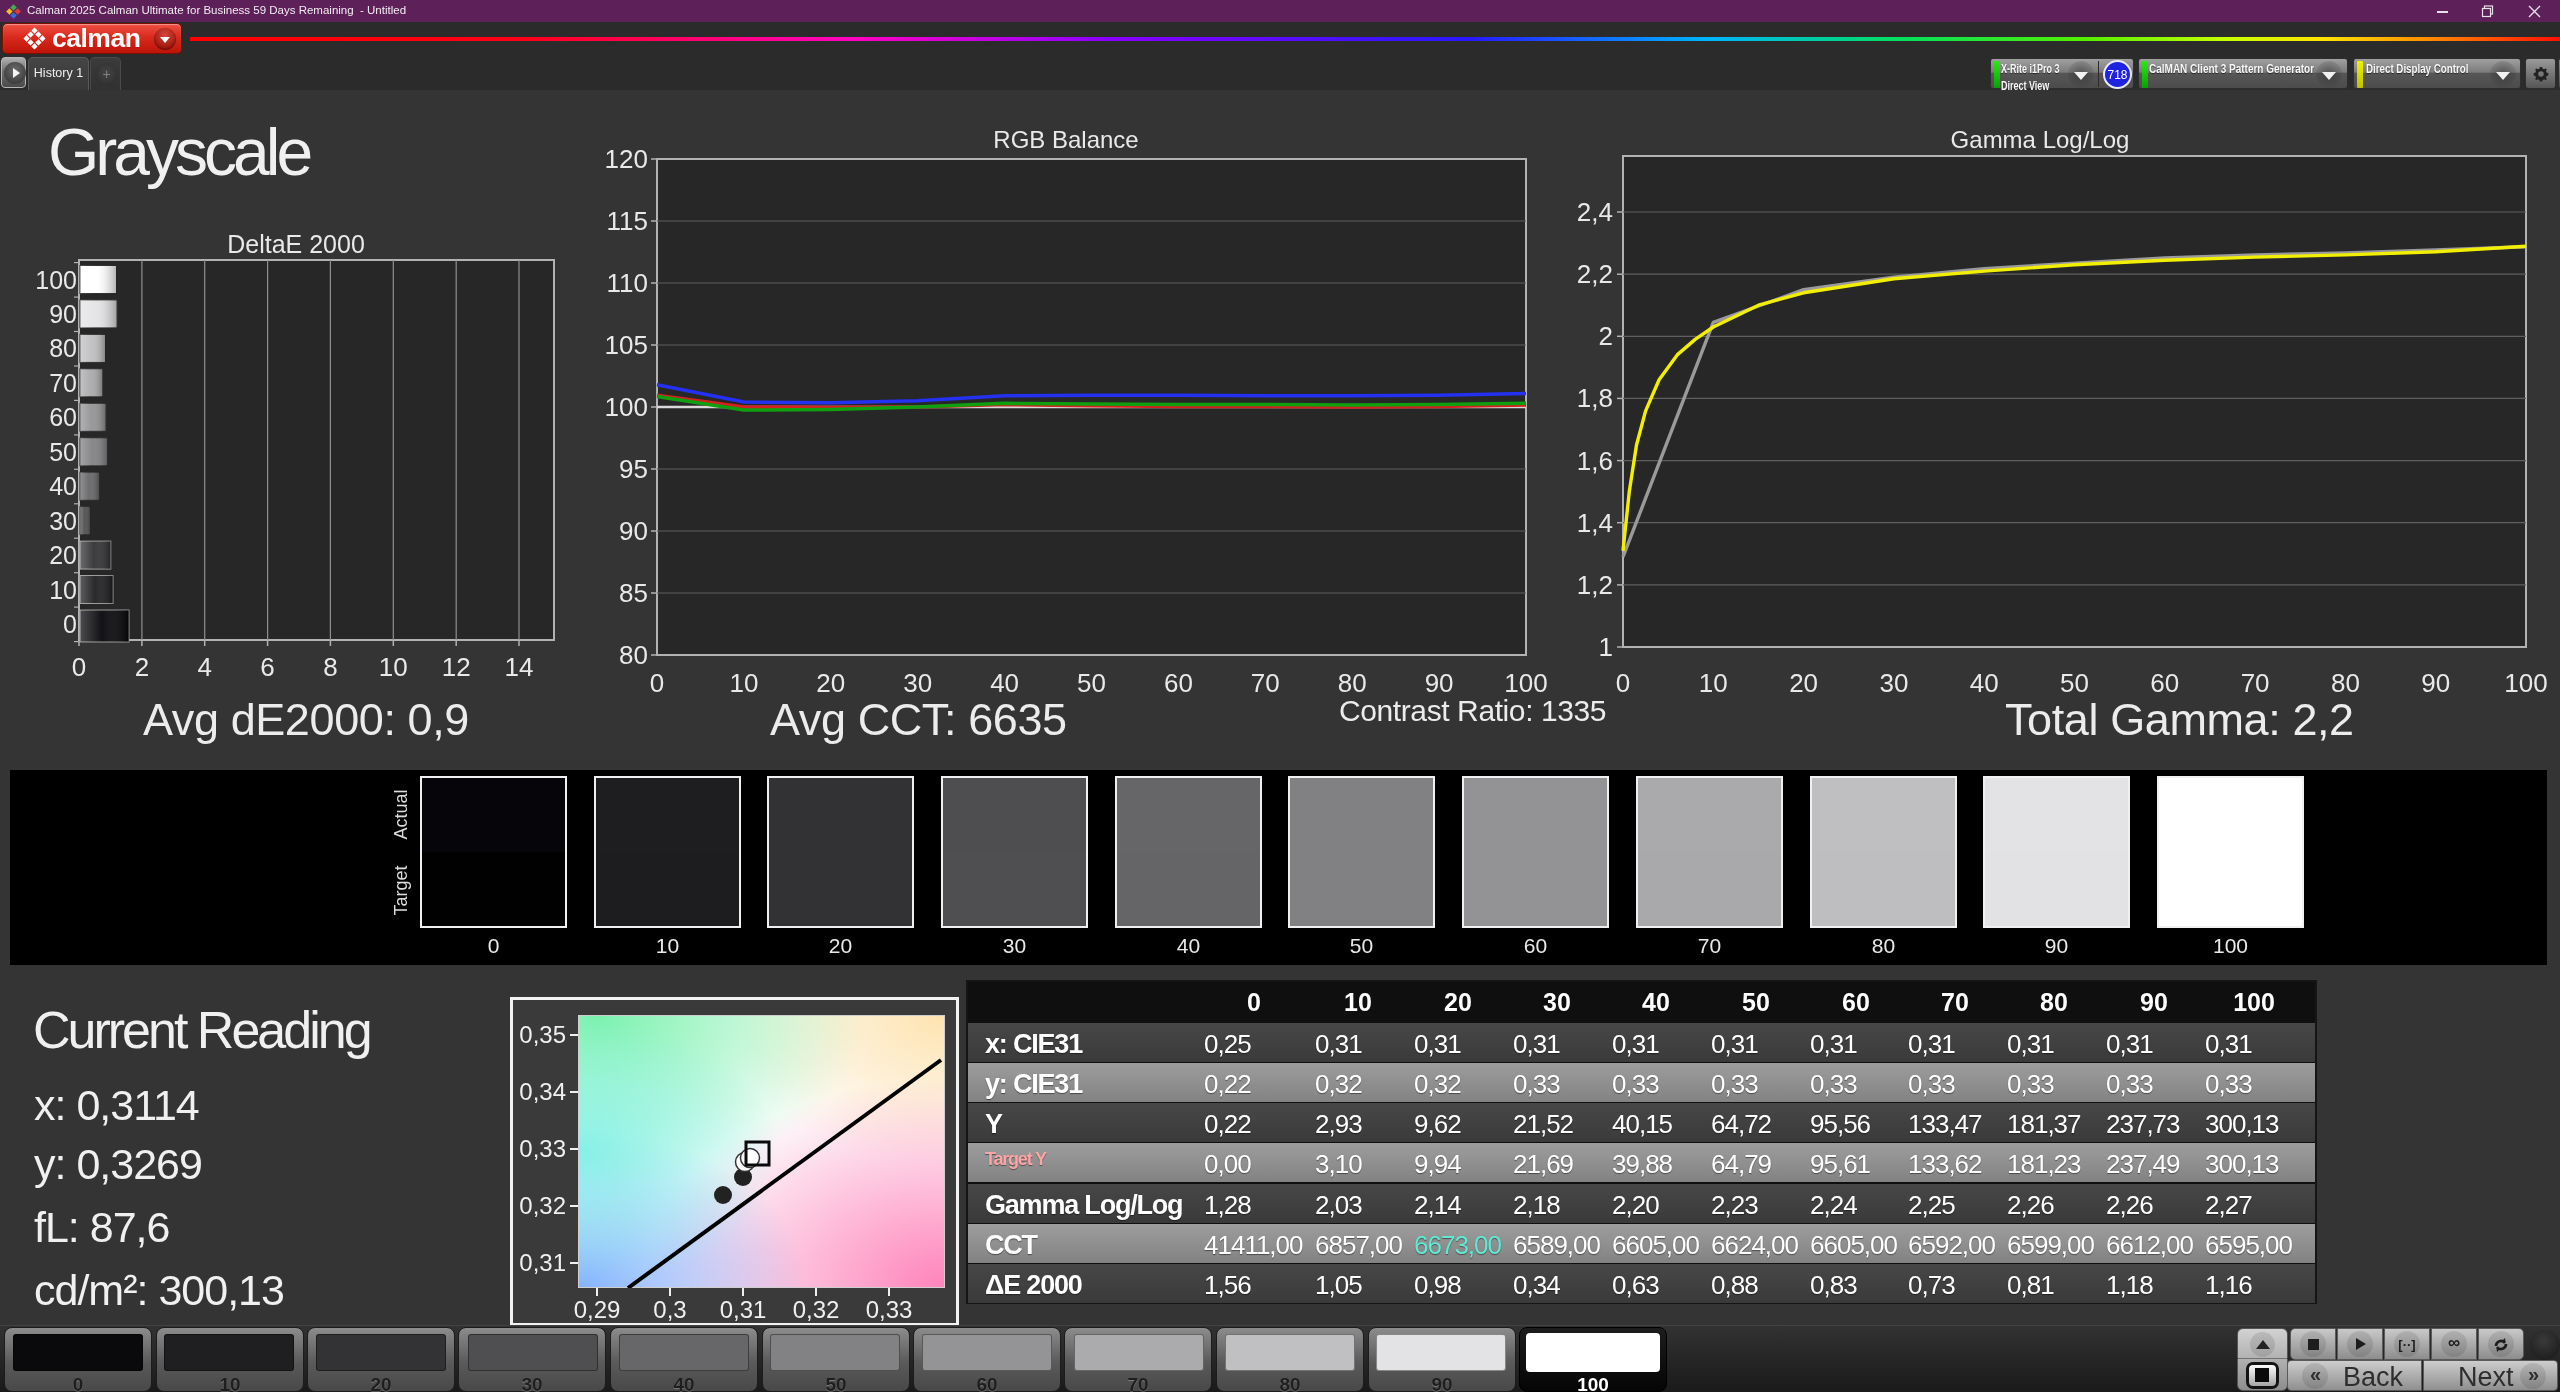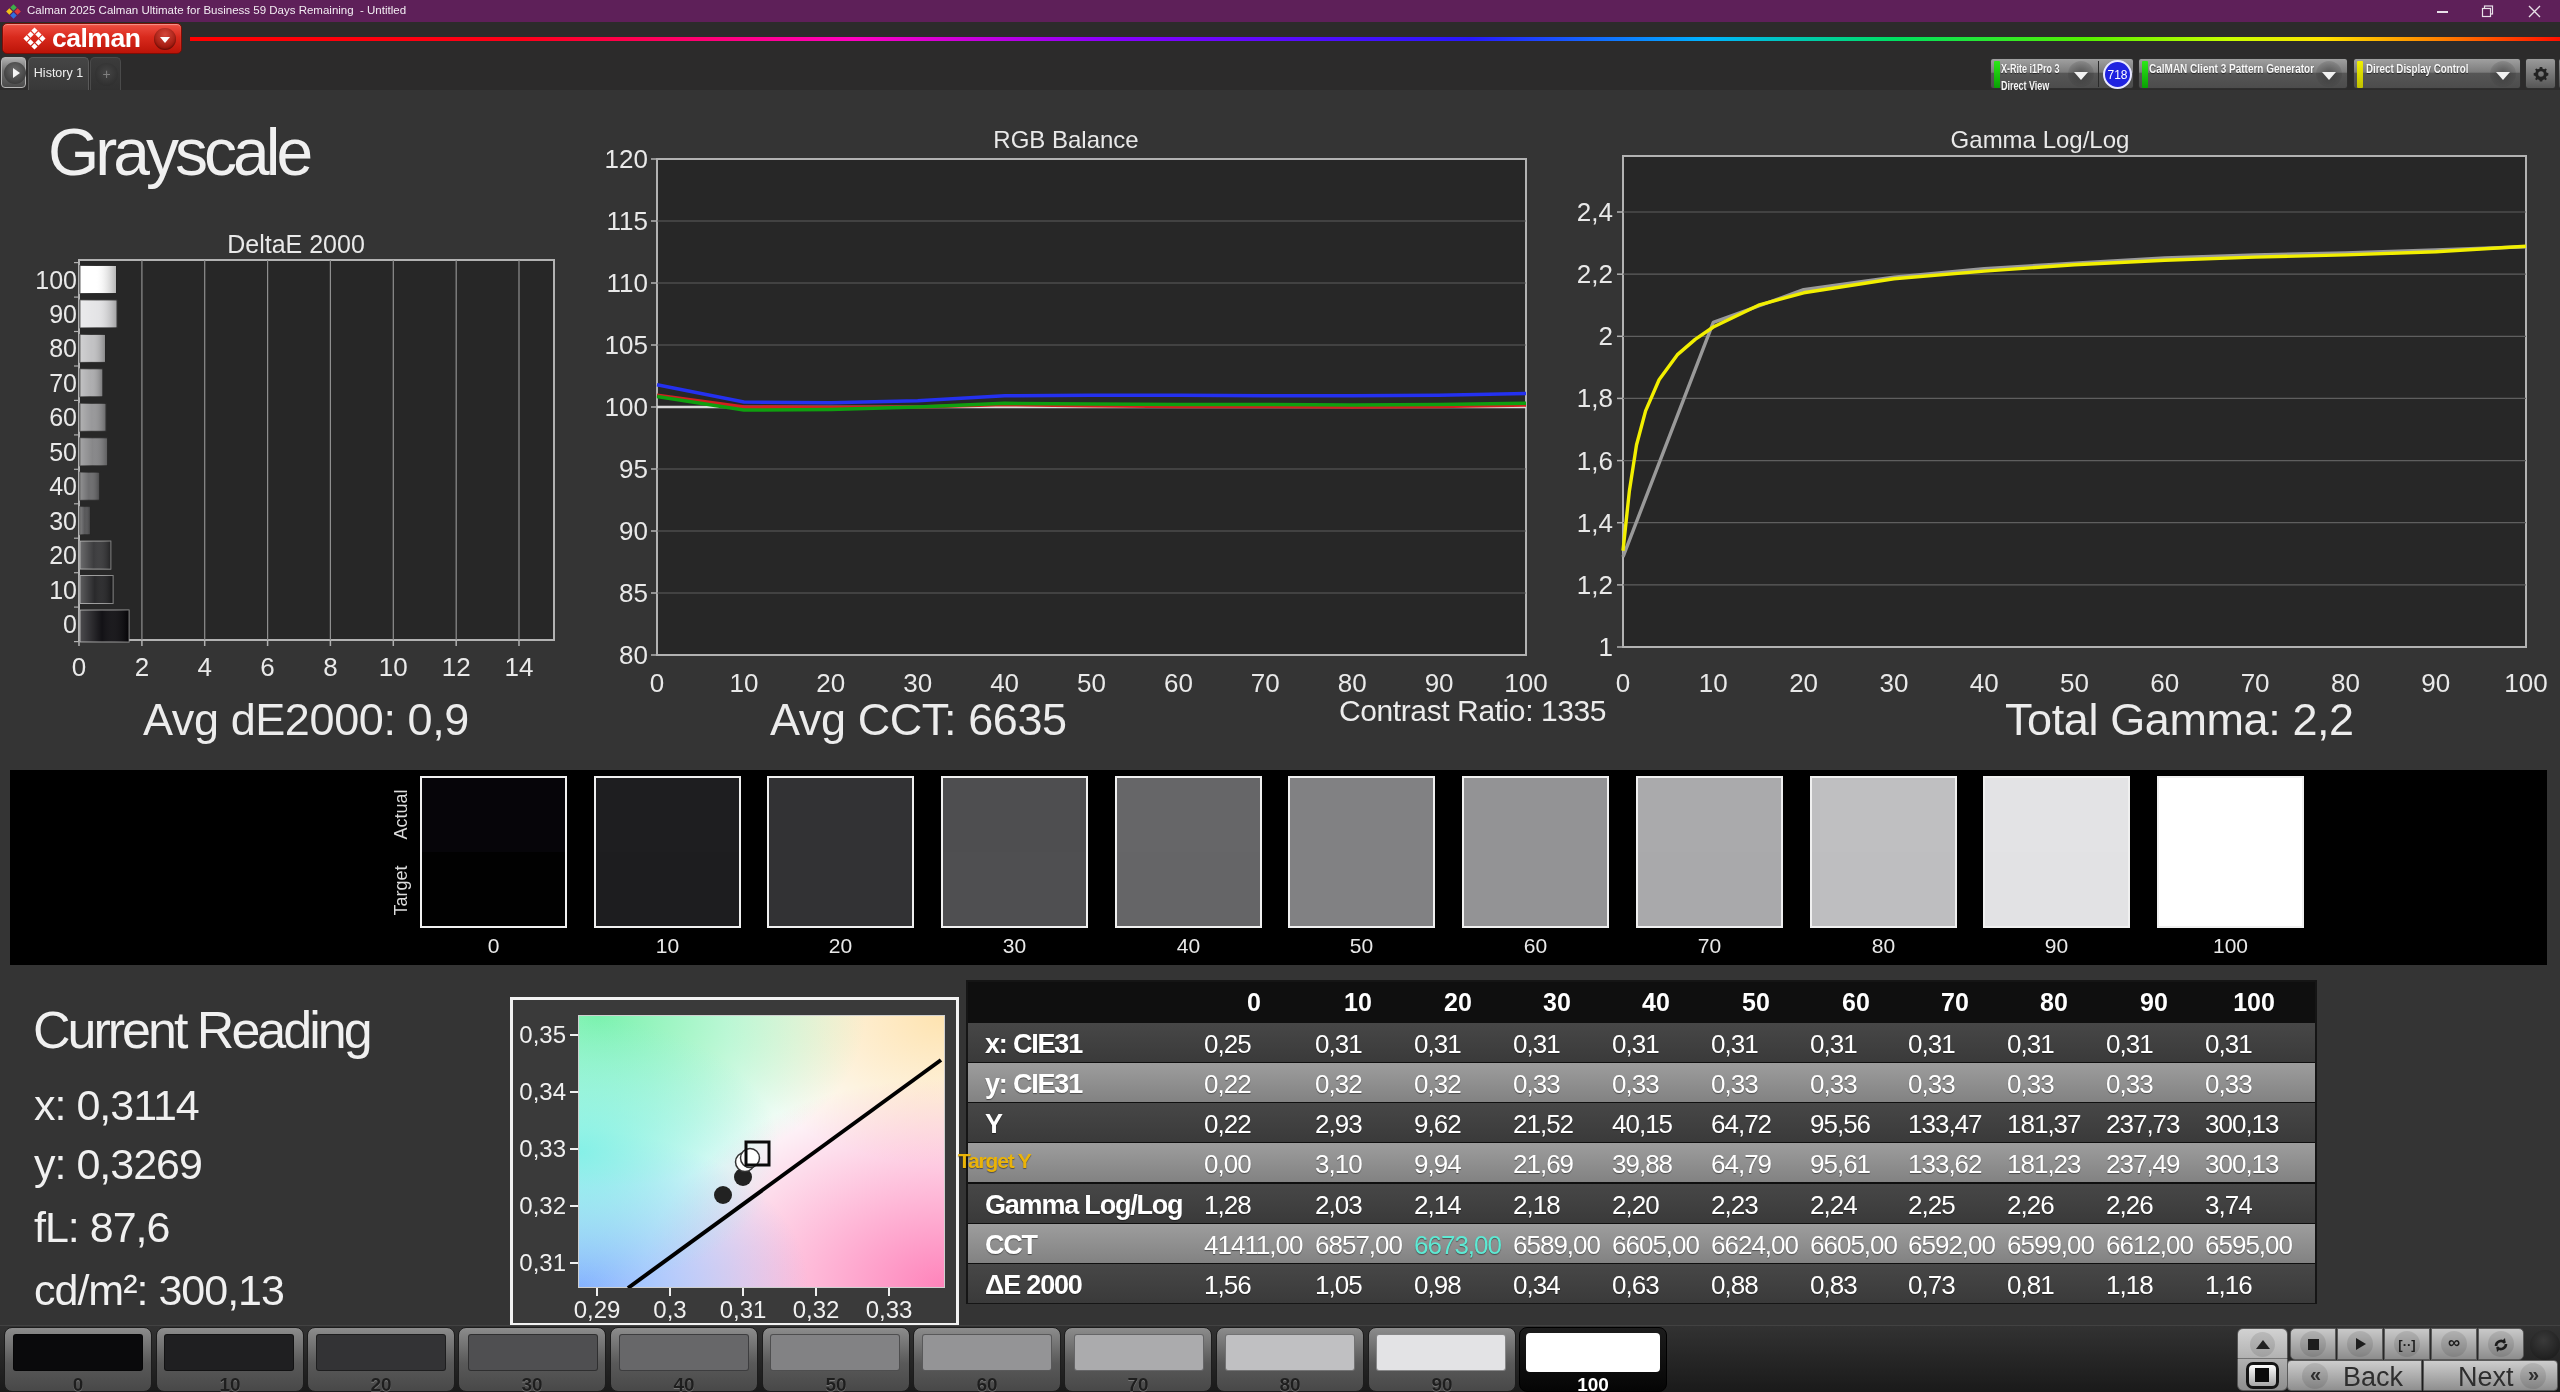--- a/index.html
+++ b/index.html
@@ -382,21 +382,21 @@
 <div class="abs" style="left:1414px;top:1109px;font-size:26px;letter-spacing:-1px;color:#fff;text-shadow:0 1px 1px rgba(0,0,0,.45);">9,62</div>
 <div class="abs" style="left:1513px;top:1109px;font-size:26px;letter-spacing:-1px;color:#fff;text-shadow:0 1px 1px rgba(0,0,0,.45);">21,52</div>
 <div class="abs" style="left:1612px;top:1109px;font-size:26px;letter-spacing:-1px;color:#fff;text-shadow:0 1px 1px rgba(0,0,0,.45);">40,15</div>
 <div class="abs" style="left:1711px;top:1109px;font-size:26px;letter-spacing:-1px;color:#fff;text-shadow:0 1px 1px rgba(0,0,0,.45);">64,72</div>
 <div class="abs" style="left:1810px;top:1109px;font-size:26px;letter-spacing:-1px;color:#fff;text-shadow:0 1px 1px rgba(0,0,0,.45);">95,56</div>
 <div class="abs" style="left:1908px;top:1109px;font-size:26px;letter-spacing:-1px;color:#fff;text-shadow:0 1px 1px rgba(0,0,0,.45);">133,47</div>
 <div class="abs" style="left:2007px;top:1109px;font-size:26px;letter-spacing:-1px;color:#fff;text-shadow:0 1px 1px rgba(0,0,0,.45);">181,37</div>
 <div class="abs" style="left:2106px;top:1109px;font-size:26px;letter-spacing:-1px;color:#fff;text-shadow:0 1px 1px rgba(0,0,0,.45);">237,73</div>
 <div class="abs" style="left:2205px;top:1109px;font-size:26px;letter-spacing:-1px;color:#fff;text-shadow:0 1px 1px rgba(0,0,0,.45);">300,13</div>
 <div class="abs" style="left:968px;top:1143px;width:1347px;height:39px;background:linear-gradient(180deg,#9d9d9d,#828282);"></div>
-<div class="abs" style="left:958px;top:1149px;font-size:21px;font-weight:700;letter-spacing:-1.2px;color:#eab308;text-shadow:0 1px 1px rgba(0,0,0,.45);">Target Y</div>
+<div class="abs" style="left:985px;top:1149px;font-size:18px;font-weight:700;letter-spacing:-1.2px;color:#fca5a5;text-shadow:0 1px 1px rgba(0,0,0,.45);">Target Y</div>
 <div class="abs" style="left:1204px;top:1149px;font-size:26px;letter-spacing:-1px;color:#fff;text-shadow:0 1px 1px rgba(0,0,0,.45);">0,00</div>
 <div class="abs" style="left:1315px;top:1149px;font-size:26px;letter-spacing:-1px;color:#fff;text-shadow:0 1px 1px rgba(0,0,0,.45);">3,10</div>
 <div class="abs" style="left:1414px;top:1149px;font-size:26px;letter-spacing:-1px;color:#fff;text-shadow:0 1px 1px rgba(0,0,0,.45);">9,94</div>
 <div class="abs" style="left:1513px;top:1149px;font-size:26px;letter-spacing:-1px;color:#fff;text-shadow:0 1px 1px rgba(0,0,0,.45);">21,69</div>
 <div class="abs" style="left:1612px;top:1149px;font-size:26px;letter-spacing:-1px;color:#fff;text-shadow:0 1px 1px rgba(0,0,0,.45);">39,88</div>
 <div class="abs" style="left:1711px;top:1149px;font-size:26px;letter-spacing:-1px;color:#fff;text-shadow:0 1px 1px rgba(0,0,0,.45);">64,79</div>
 <div class="abs" style="left:1810px;top:1149px;font-size:26px;letter-spacing:-1px;color:#fff;text-shadow:0 1px 1px rgba(0,0,0,.45);">95,61</div>
 <div class="abs" style="left:1908px;top:1149px;font-size:26px;letter-spacing:-1px;color:#fff;text-shadow:0 1px 1px rgba(0,0,0,.45);">133,62</div>
 <div class="abs" style="left:2007px;top:1149px;font-size:26px;letter-spacing:-1px;color:#fff;text-shadow:0 1px 1px rgba(0,0,0,.45);">181,23</div>
 <div class="abs" style="left:2106px;top:1149px;font-size:26px;letter-spacing:-1px;color:#fff;text-shadow:0 1px 1px rgba(0,0,0,.45);">237,49</div>
@@ -406,21 +406,21 @@
 <div class="abs" style="left:1204px;top:1190px;font-size:26px;letter-spacing:-1px;color:#fff;text-shadow:0 1px 1px rgba(0,0,0,.45);">1,28</div>
 <div class="abs" style="left:1315px;top:1190px;font-size:26px;letter-spacing:-1px;color:#fff;text-shadow:0 1px 1px rgba(0,0,0,.45);">2,03</div>
 <div class="abs" style="left:1414px;top:1190px;font-size:26px;letter-spacing:-1px;color:#fff;text-shadow:0 1px 1px rgba(0,0,0,.45);">2,14</div>
 <div class="abs" style="left:1513px;top:1190px;font-size:26px;letter-spacing:-1px;color:#fff;text-shadow:0 1px 1px rgba(0,0,0,.45);">2,18</div>
 <div class="abs" style="left:1612px;top:1190px;font-size:26px;letter-spacing:-1px;color:#fff;text-shadow:0 1px 1px rgba(0,0,0,.45);">2,20</div>
 <div class="abs" style="left:1711px;top:1190px;font-size:26px;letter-spacing:-1px;color:#fff;text-shadow:0 1px 1px rgba(0,0,0,.45);">2,23</div>
 <div class="abs" style="left:1810px;top:1190px;font-size:26px;letter-spacing:-1px;color:#fff;text-shadow:0 1px 1px rgba(0,0,0,.45);">2,24</div>
 <div class="abs" style="left:1908px;top:1190px;font-size:26px;letter-spacing:-1px;color:#fff;text-shadow:0 1px 1px rgba(0,0,0,.45);">2,25</div>
 <div class="abs" style="left:2007px;top:1190px;font-size:26px;letter-spacing:-1px;color:#fff;text-shadow:0 1px 1px rgba(0,0,0,.45);">2,26</div>
 <div class="abs" style="left:2106px;top:1190px;font-size:26px;letter-spacing:-1px;color:#fff;text-shadow:0 1px 1px rgba(0,0,0,.45);">2,26</div>
-<div class="abs" style="left:2205px;top:1190px;font-size:26px;letter-spacing:-1px;color:#fff;text-shadow:0 1px 1px rgba(0,0,0,.45);">3,74</div>
+<div class="abs" style="left:2205px;top:1190px;font-size:26px;letter-spacing:-1px;color:#fff;text-shadow:0 1px 1px rgba(0,0,0,.45);">2,27</div>
 <div class="abs" style="left:968px;top:1224px;width:1347px;height:39px;background:linear-gradient(180deg,#9d9d9d,#828282);"></div>
 <div class="abs" style="left:985px;top:1230px;font-size:27px;font-weight:700;letter-spacing:-1.2px;color:#fff;text-shadow:0 1px 1px rgba(0,0,0,.45);">CCT</div>
 <div class="abs" style="left:1204px;top:1230px;font-size:26px;letter-spacing:-1px;color:#fff;text-shadow:0 1px 1px rgba(0,0,0,.45);">41411,00</div>
 <div class="abs" style="left:1315px;top:1230px;font-size:26px;letter-spacing:-1px;color:#fff;text-shadow:0 1px 1px rgba(0,0,0,.45);">6857,00</div>
 <div class="abs" style="left:1414px;top:1230px;font-size:26px;letter-spacing:-1px;color:#5eead4;text-shadow:0 1px 1px rgba(0,0,0,.45);">6673,00</div>
 <div class="abs" style="left:1513px;top:1230px;font-size:26px;letter-spacing:-1px;color:#fff;text-shadow:0 1px 1px rgba(0,0,0,.45);">6589,00</div>
 <div class="abs" style="left:1612px;top:1230px;font-size:26px;letter-spacing:-1px;color:#fff;text-shadow:0 1px 1px rgba(0,0,0,.45);">6605,00</div>
 <div class="abs" style="left:1711px;top:1230px;font-size:26px;letter-spacing:-1px;color:#fff;text-shadow:0 1px 1px rgba(0,0,0,.45);">6624,00</div>
 <div class="abs" style="left:1810px;top:1230px;font-size:26px;letter-spacing:-1px;color:#fff;text-shadow:0 1px 1px rgba(0,0,0,.45);">6605,00</div>
 <div class="abs" style="left:1908px;top:1230px;font-size:26px;letter-spacing:-1px;color:#fff;text-shadow:0 1px 1px rgba(0,0,0,.45);">6592,00</div>

